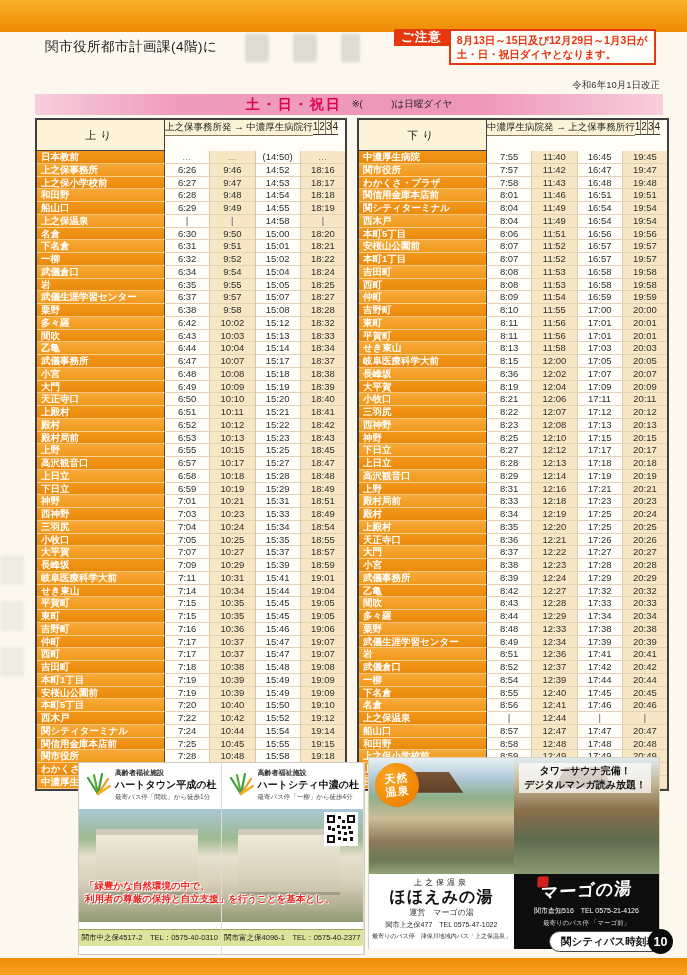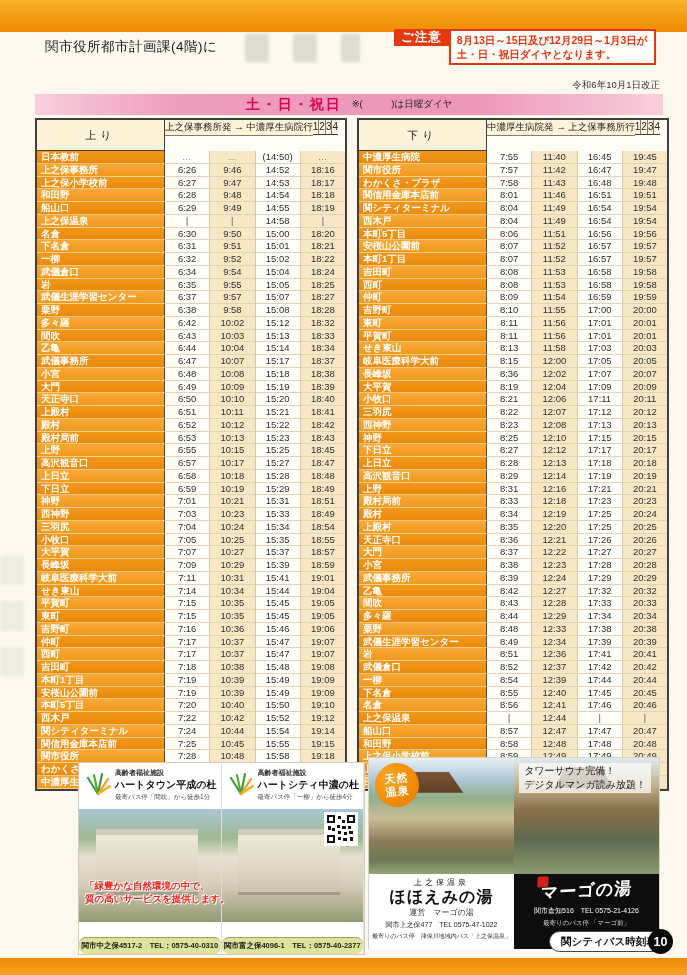--- a/index.html
+++ b/index.html
@@ -119,24 +119,24 @@
     box-shadow:inset 0 -3px 0 rgba(90,90,80,.35), inset 0 6px 0 rgba(120,110,95,.25);
   }
   .wf-qr { position:absolute; right:5px; top:49px; width:34px; height:34px; background:#fff; padding:2px; }
   .wf-slogan {
     position:absolute; left:6px; top:116px; width:275px; z-index:3;
     color:#e8241c; font-weight:bold; font-size:9.5px; line-height:13px;
     text-shadow:0 0 2px #fff,0 0 2px #fff,1px 1px 0 #fff,-1px -1px 0 #fff;
     white-space:nowrap;
   }
   .wf-addr {
-    position:absolute; left:0; bottom:0; width:100%; height:17px;
+    position:absolute; left:0; bottom:8px; width:100%; height:17px;
     background:#dce39b; border-top:1px solid #9aa05e;
-    font-size:7.5px; font-weight:bold; color:#1c1c1c;
-    display:flex; align-items:center; justify-content:center; white-space:nowrap;border-radius:7px;
+    font-size:7.5px; font-weight:normal; color:#1c1c1c;
+    display:flex; align-items:center; justify-content:center; white-space:nowrap;
   }
 
   
   .ad-onsen {
     position:absolute; left:368px; top:757px; width:292px; height:192px;
     background:#fff; border:1px solid #d8d2c2;
   }
   .on-photo { position:absolute; top:0; width:50%; height:116px; }
   .on-photo.p1 { left:0;
     background:linear-gradient(180deg,#e9f1f5 0%,#aec8d8 18%,#8fae8a 34%,#cdbd97 52%,#8c7a58 72%,#6d7a55 88%,#93a478 100%); }
@@ -148,22 +148,22 @@
     clip-path:polygon(0 100%,18% 0,82% 0,100% 100%);
   }
   .on-badge {
     position:absolute; left:6px; top:5px; width:44px; height:44px; border-radius:50%;
     background:radial-gradient(circle at 35% 30%,#f8a623,#ef8300 75%);
     color:#fff; font-weight:bold; font-size:11px; line-height:13px;
     display:flex; flex-direction:column; align-items:center; justify-content:center;
     transform:rotate(-6deg); letter-spacing:1px; z-index:4;
   }
   .on-features {
-    position:absolute; right:8px; top:5px; z-index:4; 
-    font-size:10px; font-weight:normal; color:#111; line-height:14px;
+    position:absolute; right:8px; top:5px; z-index:4; text-align:center;
+    font-size:10px; font-weight:bold; color:#111; line-height:14px;
     background:rgba(255,255,255,.72); padding:1px 5px; white-space:nowrap;
   }
   .on-bottom { position:absolute; top:116px; left:0; width:100%; height:75px; display:flex; }
   .on-left { width:50%; background:#fff; text-align:center; padding-top:3px; overflow:hidden; }
   .on-place { font-size:8px; letter-spacing:3px; color:#222; }
   .on-name  { font-size:16px; font-weight:bold; color:#111; line-height:18px; letter-spacing:1px; }
   .on-op    { font-size:8px; color:#222; margin-top:1px; }
   .on-addr  { font-size:7px; color:#222; margin-top:2px; white-space:nowrap; }
   .on-bus   { font-size:6px; color:#333; margin-top:2px; white-space:nowrap; }
   .on-right { width:50%; background:#0d0d0d; color:#fff; text-align:center; padding-top:6px; overflow:hidden; }
@@ -1011,21 +1011,21 @@
           <rect x="17" y="24" width="4" height="3"></rect>
         <rect x="24" y="23" width="3" height="4"></rect>
           <rect x="2" y="12" width="3" height="4"></rect>
         <rect x="6" y="14" width="3" height="3"></rect>
       </g>
     </svg>
     <div class="wf-addr">関市富之保4096-1　TEL：0575-40-2377</div>
   </div>
   <div class="wf-slogan">
     <div>「緑豊かな自然環境の中で、</div>
-    <div>質の高いサービスを提供します。</div>
+    <div>利用者の尊厳の保持と自立支援」を行うことを基本とし、</div>
   </div>
 </div>
 
 <div class="ad-onsen">
   <div class="on-photo p1">
       <div class="roof"></div>
     </div>
   <div class="on-photo p2">
       <div class="roof" style="left:28%;width:40%;top:8%;"></div>
     </div>

